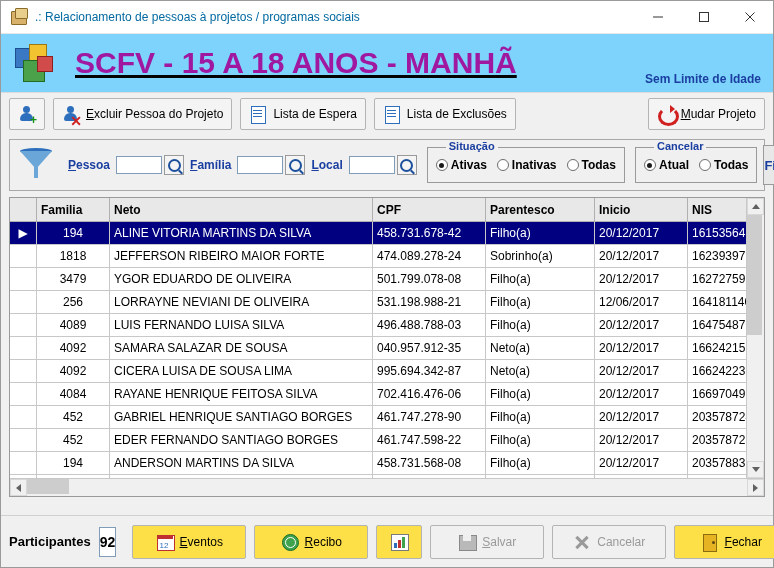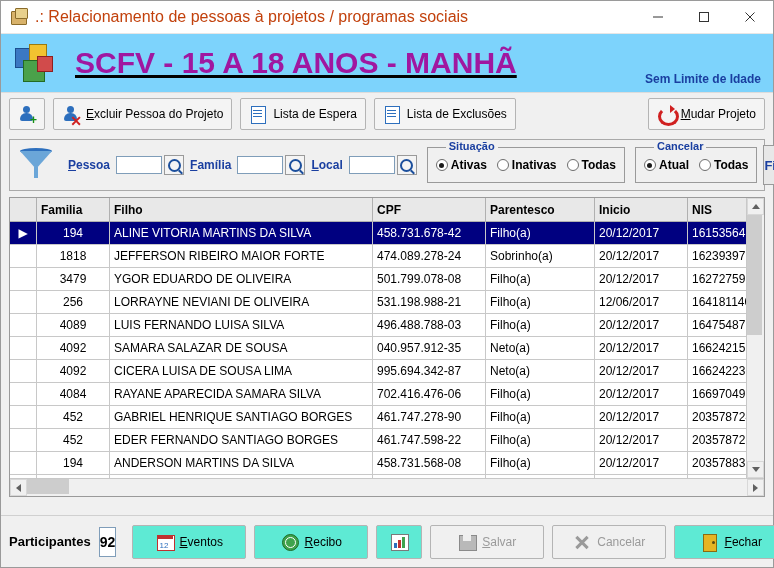--- a/index.html
+++ b/index.html
@@ -21,21 +21,21 @@
   .titlebar{
     height:32px;background:#ffffff;display:flex;align-items:center;
     border-bottom:1px solid #e6e6e6;
   }
   .title-icon{
     width:20px;height:20px;margin-left:8px;margin-right:6px;
     position:relative;flex:0 0 auto;
   }
   .title-icon .b1{position:absolute;left:2px;top:4px;width:14px;height:12px;background:#d8b26a;border:1px solid #8a6b2a;border-radius:1px;}
   .title-icon .b2{position:absolute;left:6px;top:1px;width:11px;height:9px;background:#e8d08c;border:1px solid #8a6b2a;border-radius:1px;}
-  .title-text{font-size:16px;color:#c2410c;}
+  .title-text{font-size:12px;color:#0369a1;}
   .title-buttons{margin-left:auto;display:flex;height:32px;}
   .tbtn{width:46px;height:32px;display:flex;align-items:center;justify-content:center;}
   .tbtn svg{display:block;}
   
   .header{
     height:58px;background:#7dd3fc;display:flex;align-items:center;position:relative;text-decoration:underline;
   }
   .logo{
     width:46px;height:46px;margin-left:10px;position:relative;flex:0 0 auto;
   }
@@ -172,21 +172,21 @@
     position:absolute;left:0;bottom:0;width:772px;height:52px;background:#f0f0f0;
     border-top:1px solid #d0d0d0;display:flex;align-items:center;padding:0 8px;
     box-sizing:border-box;gap:8px;
   }
   .part-label{font-size:13px;font-weight:bold;}
   .part-box{
     width:72px;height:28px;border:1px solid #7f9db9;background:#fff;
     display:flex;align-items:center;justify-content:center;font-size:14px;font-weight:bold;
   }
   .foot-btn{
-    height:32px;min-width:92px;border:1px solid #b4b4b4;background:#5eead4;border-radius:2px;
+    height:32px;min-width:92px;border:1px solid #b4b4b4;background:#fde047;border-radius:2px;
     display:flex;align-items:center;justify-content:center;gap:6px;padding:0 10px;font-size:12px;
   }
   .foot-btn.disabled{color:#9a9a9a;background:#f0f0f0;}
   .foot-btn .u{text-decoration:underline;}
   .ico.cal .p{position:absolute;left:1px;top:2px;width:16px;height:14px;background:#fff;border:1px solid #c03030;}
   .ico.cal .t{position:absolute;left:1px;top:2px;width:16px;height:4px;background:#c03030;}
   .ico.cal .d{position:absolute;left:4px;top:8px;font-size:8px;color:#2d6fbd;}
   .ico.glob .c{position:absolute;left:1px;top:1px;width:15px;height:15px;border-radius:50%;background:#3fa34d;border:1px solid #1d6b29;}
   .ico.glob .m{position:absolute;left:4px;top:4px;width:9px;height:9px;border-radius:50%;border:1px solid #fff;}
   .ico.chart .bg{position:absolute;left:1px;top:1px;width:16px;height:15px;background:#fff;border:1px solid #7a7a7a;}
@@ -352,21 +352,21 @@
   </div>
 
   <div class="grid-wrap">
     <div class="grid-scroll">
       <div style="flex:1 1 auto;overflow:hidden;">
         <table class="grid">
           <thead>
             <tr>
               <th class="col-sel"></th>
               <th class="col-fam">Familia</th>
-              <th class="col-nome">Filho</th>
+              <th class="col-nome">Neto</th>
               <th class="col-cpf">CPF</th>
               <th class="col-par">Parentesco</th>
               <th class="col-ini">Inicio</th>
               <th class="col-nis">NIS</th>
             </tr>
           </thead>
           <tbody id="grid-body">
               <tr class="row-sel">
                 <td class="col-sel rowmark">▶</td>
                 <td class="col-fam">194</td>
@@ -426,21 +426,21 @@
                 <td class="col-fam">4092</td>
                 <td class="col-nome">CICERA LUISA DE SOUSA LIMA</td>
                 <td class="col-cpf">995.694.342-87</td>
                 <td class="col-par">Neto(a)</td>
                 <td class="col-ini">20/12/2017</td>
                 <td class="col-nis">16624223074</td>
               </tr>
               <tr>
                 <td class="col-sel rowmark"></td>
                 <td class="col-fam">4084</td>
-                <td class="col-nome">RAYANE APARECIDA SAMARA SILVA</td>
+                <td class="col-nome">RAYANE HENRIQUE FEITOSA SILVA</td>
                 <td class="col-cpf">702.416.476-06</td>
                 <td class="col-par">Filho(a)</td>
                 <td class="col-ini">20/12/2017</td>
                 <td class="col-nis">16697049244</td>
               </tr>
               <tr>
                 <td class="col-sel rowmark"></td>
                 <td class="col-fam">452</td>
                 <td class="col-nome">GABRIEL HENRIQUE SANTIAGO BORGES</td>
                 <td class="col-cpf">461.747.278-90</td>

